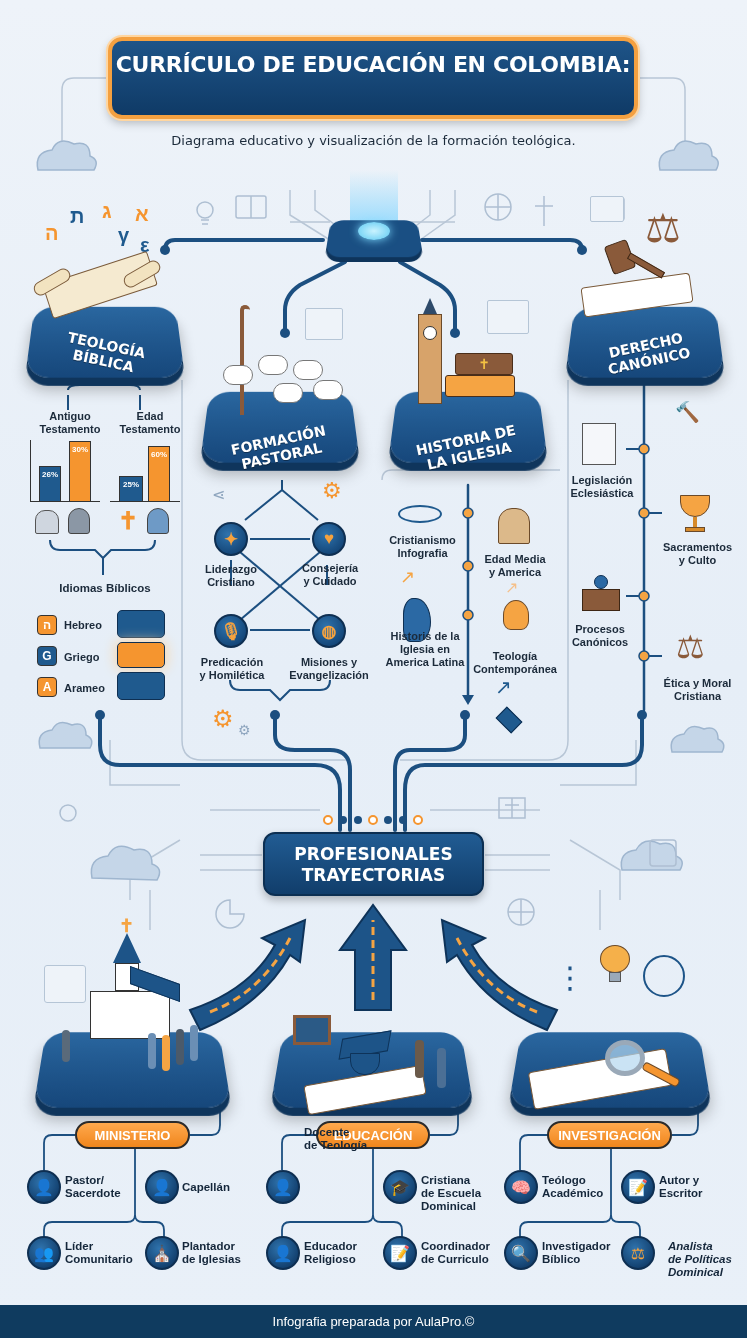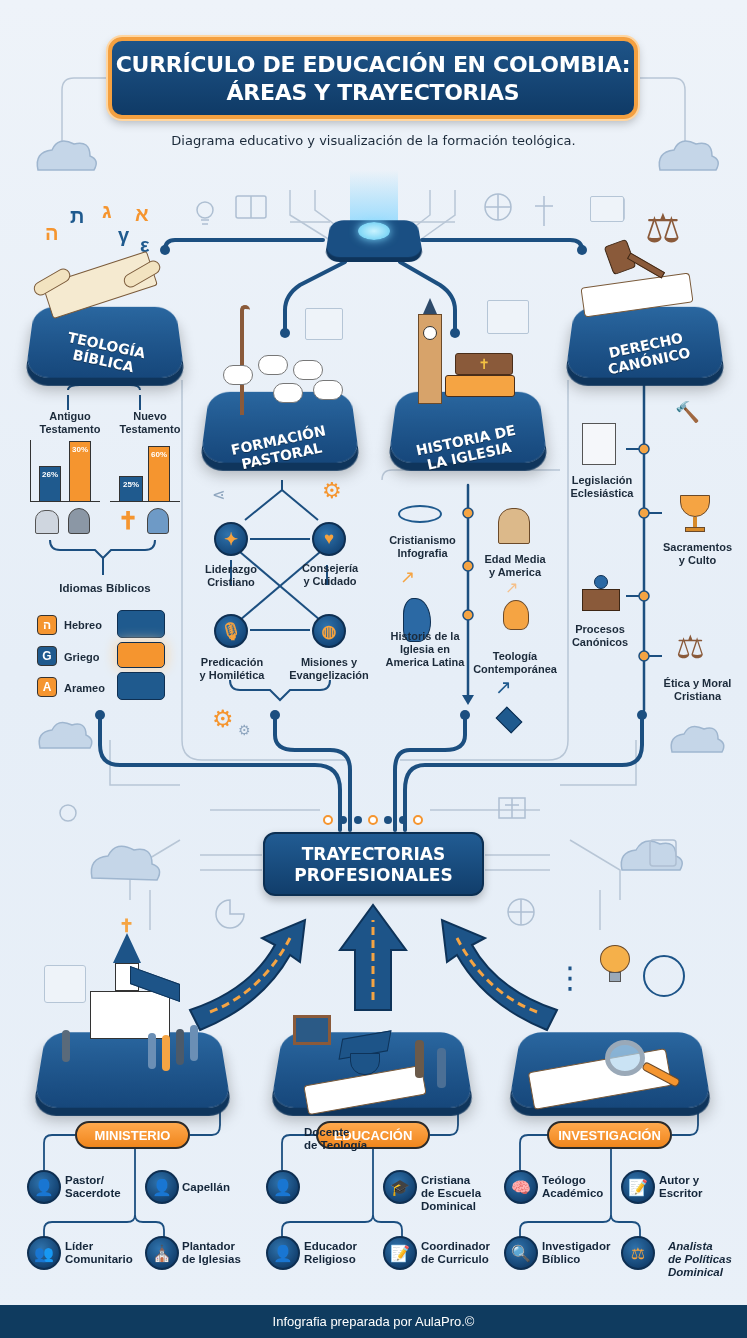--- a/index.html
+++ b/index.html
@@ -243,21 +243,20 @@
       <path d="M512 798 v20 M505 805 h14"></path>
     <circle cx="521" cy="912" r="13"></circle>
       <path d="M508 912 h26 M521 899 v26"></path>
     <path d="M230 900 a14 14 0 1 0 14 14 h-14 Z"></path>
     <rect x="650" y="840" width="26" height="26" rx="3"></rect>
   </g>
 </svg>
 
 <div class="title-box">
   <div>CURRÍCULO DE EDUCACIÓN EN COLOMBIA:</div>
-  <div>ÁREAS Y TRAYECTORIAS</div>
 </div>
 <div class="subtitle">Diagrama educativo y visualización de la formación teológica.</div>
 
 <div class="abs" style="left:328px; top:200px; width:92px; height:60px;">
   <div class="abs" style="left:22px; top:-30px; width:48px; height:55px; background:linear-gradient(180deg, rgba(120,210,255,0) 0%, rgba(120,210,255,0.7) 100%);"></div>
   <div class="abs" style="left:0; top:15px; width:92px; height:45px; background:#1a4f83; border-radius:14px; transform:perspective(200px) rotateX(35deg); box-shadow:0 5px 0 #0e345b;"></div>
   <div class="abs" style="left:30px; top:22px; width:32px; height:18px; border-radius:50%; background:radial-gradient(#c9f3ff, #5cc9f2); box-shadow:0 0 10px #7fdcff;"></div>
 </div>
 
 <div>
@@ -278,21 +277,21 @@
   <div class="plat-label" style="left:50px; top:337px; width:110px; transform:rotate(12deg);">
     <div>TEOLOGÍA</div>
     <div>BÍBLICA</div>
   </div>
 
   <div class="lbl" style="left:30px; top:410px; width:80px;">
     <div>Antiguo</div>
     <div>Testamento</div>
   </div>
   <div class="lbl" style="left:110px; top:410px; width:80px;">
-    <div>Nuevo</div>
+    <div>Edad</div>
     <div>Testamento</div>
   </div>
 
   <div class="abs" style="left:30px; top:440px; width:70px; height:62px; border-left:1.5px solid #333; border-bottom:1.5px solid #333;"></div>
   <div class="bar blue" style="left:39px; top:466px; width:22px; height:36px;">26%</div>
   <div class="bar orange" style="left:69px; top:441px; width:22px; height:61px;">30%</div>
 
   <div class="abs" style="left:110px; top:440px; width:70px; height:62px; border-bottom:1.5px solid #333;"></div>
   <div class="bar blue" style="left:119px; top:476px; width:24px; height:26px;">25%</div>
   <div class="bar orange" style="left:148px; top:446px; width:22px; height:56px;">60%</div>
@@ -450,22 +449,22 @@
     <div>Canónicos</div>
   </div>
   <div class="abs" style="left:676px; top:628px; color:#8a5a3a; font-size:32px;">⚖</div>
   <div class="lbl" style="left:655px; top:677px; width:85px;">
     <div>Ética y Moral</div>
     <div>Cristiana</div>
   </div>
 </div>
 
 <div class="traj-box">
+  <div>PROFESIONALES</div>
   <div>TRAYECTORIAS</div>
-  <div>PROFESIONALES</div>
 </div>
 
 <svg class="abs" style="left:0; top:900px;" width="747" height="150">
   <g fill="#1d5488" stroke="#0e3359" stroke-width="2">
     <path d="M190 110 Q 250 90 275 45 L 262 38 L 305 20 L 300 62 L 290 55 Q 262 105 200 130 Z"></path>
     <path d="M355 110 V 50 H 340 L 373 5 L 406 50 H 391 V 110 Z"></path>
     <path d="M557 110 Q 497 90 472 45 L 485 38 L 442 20 L 447 62 L 457 55 Q 485 105 547 130 Z"></path>
   </g>
   <g fill="none" stroke="#f5a443" stroke-width="3" stroke-dasharray="8 5">
     <path d="M210 112 Q 262 92 290 38"></path>

